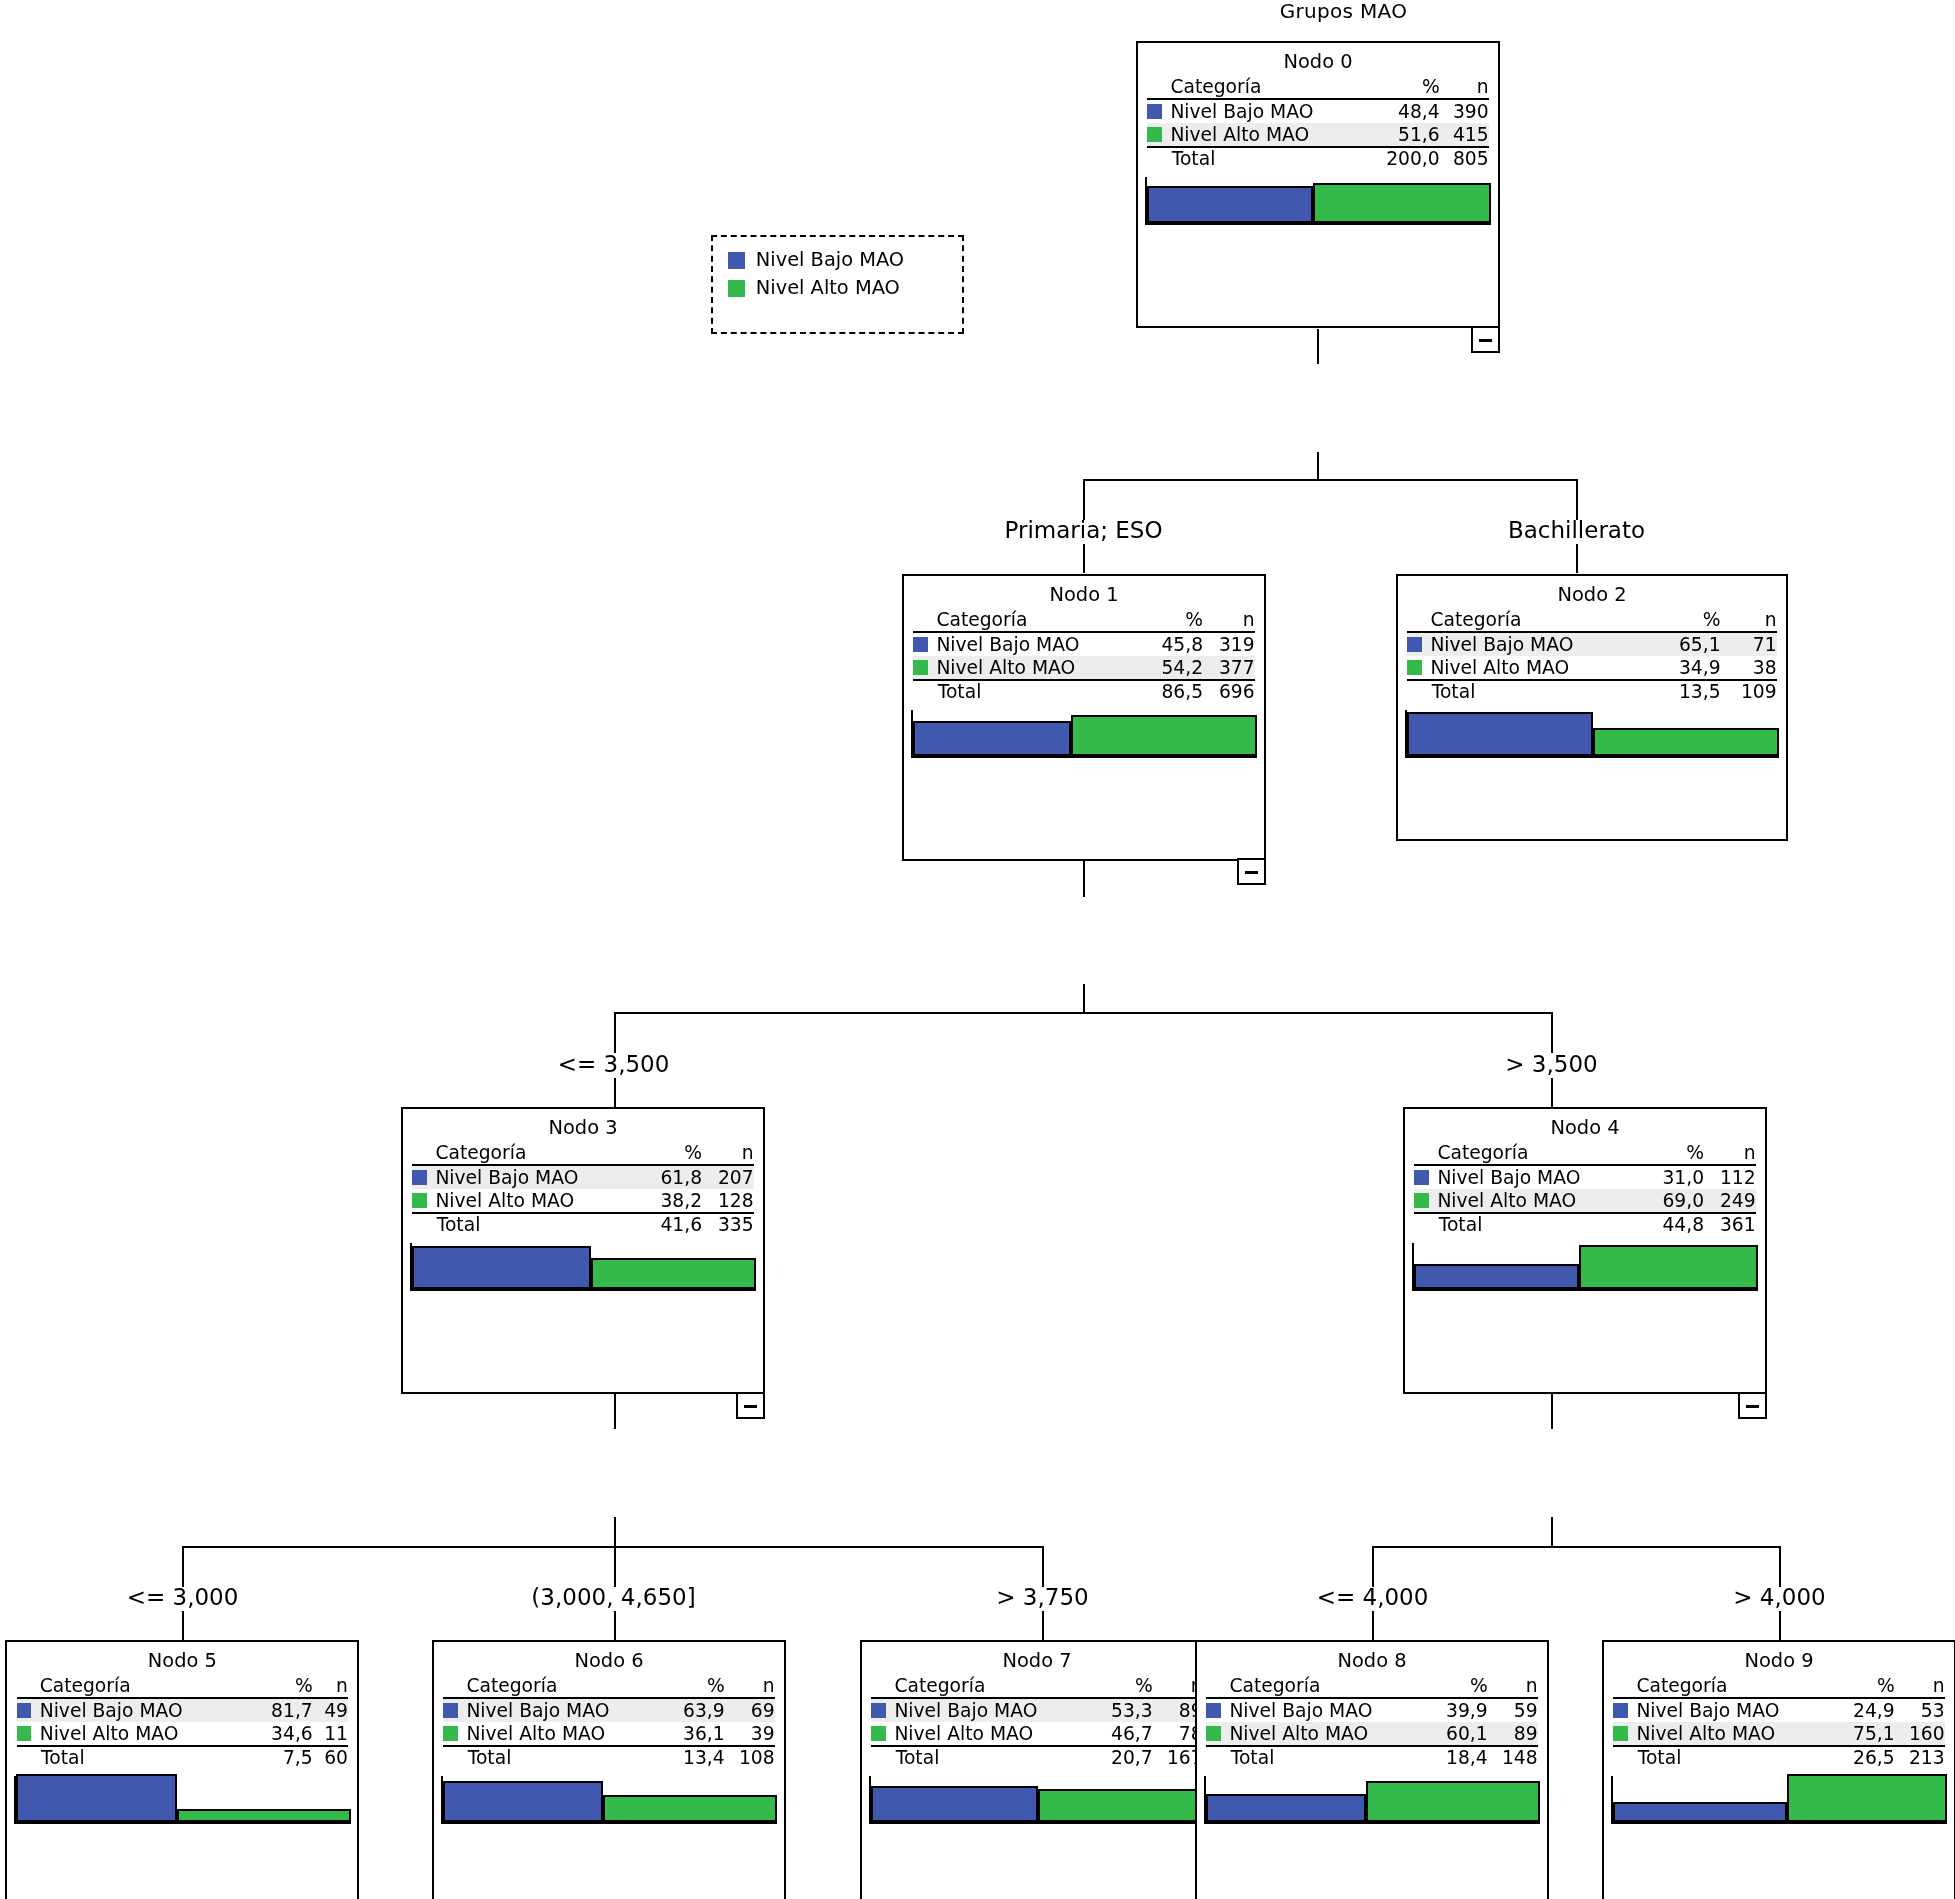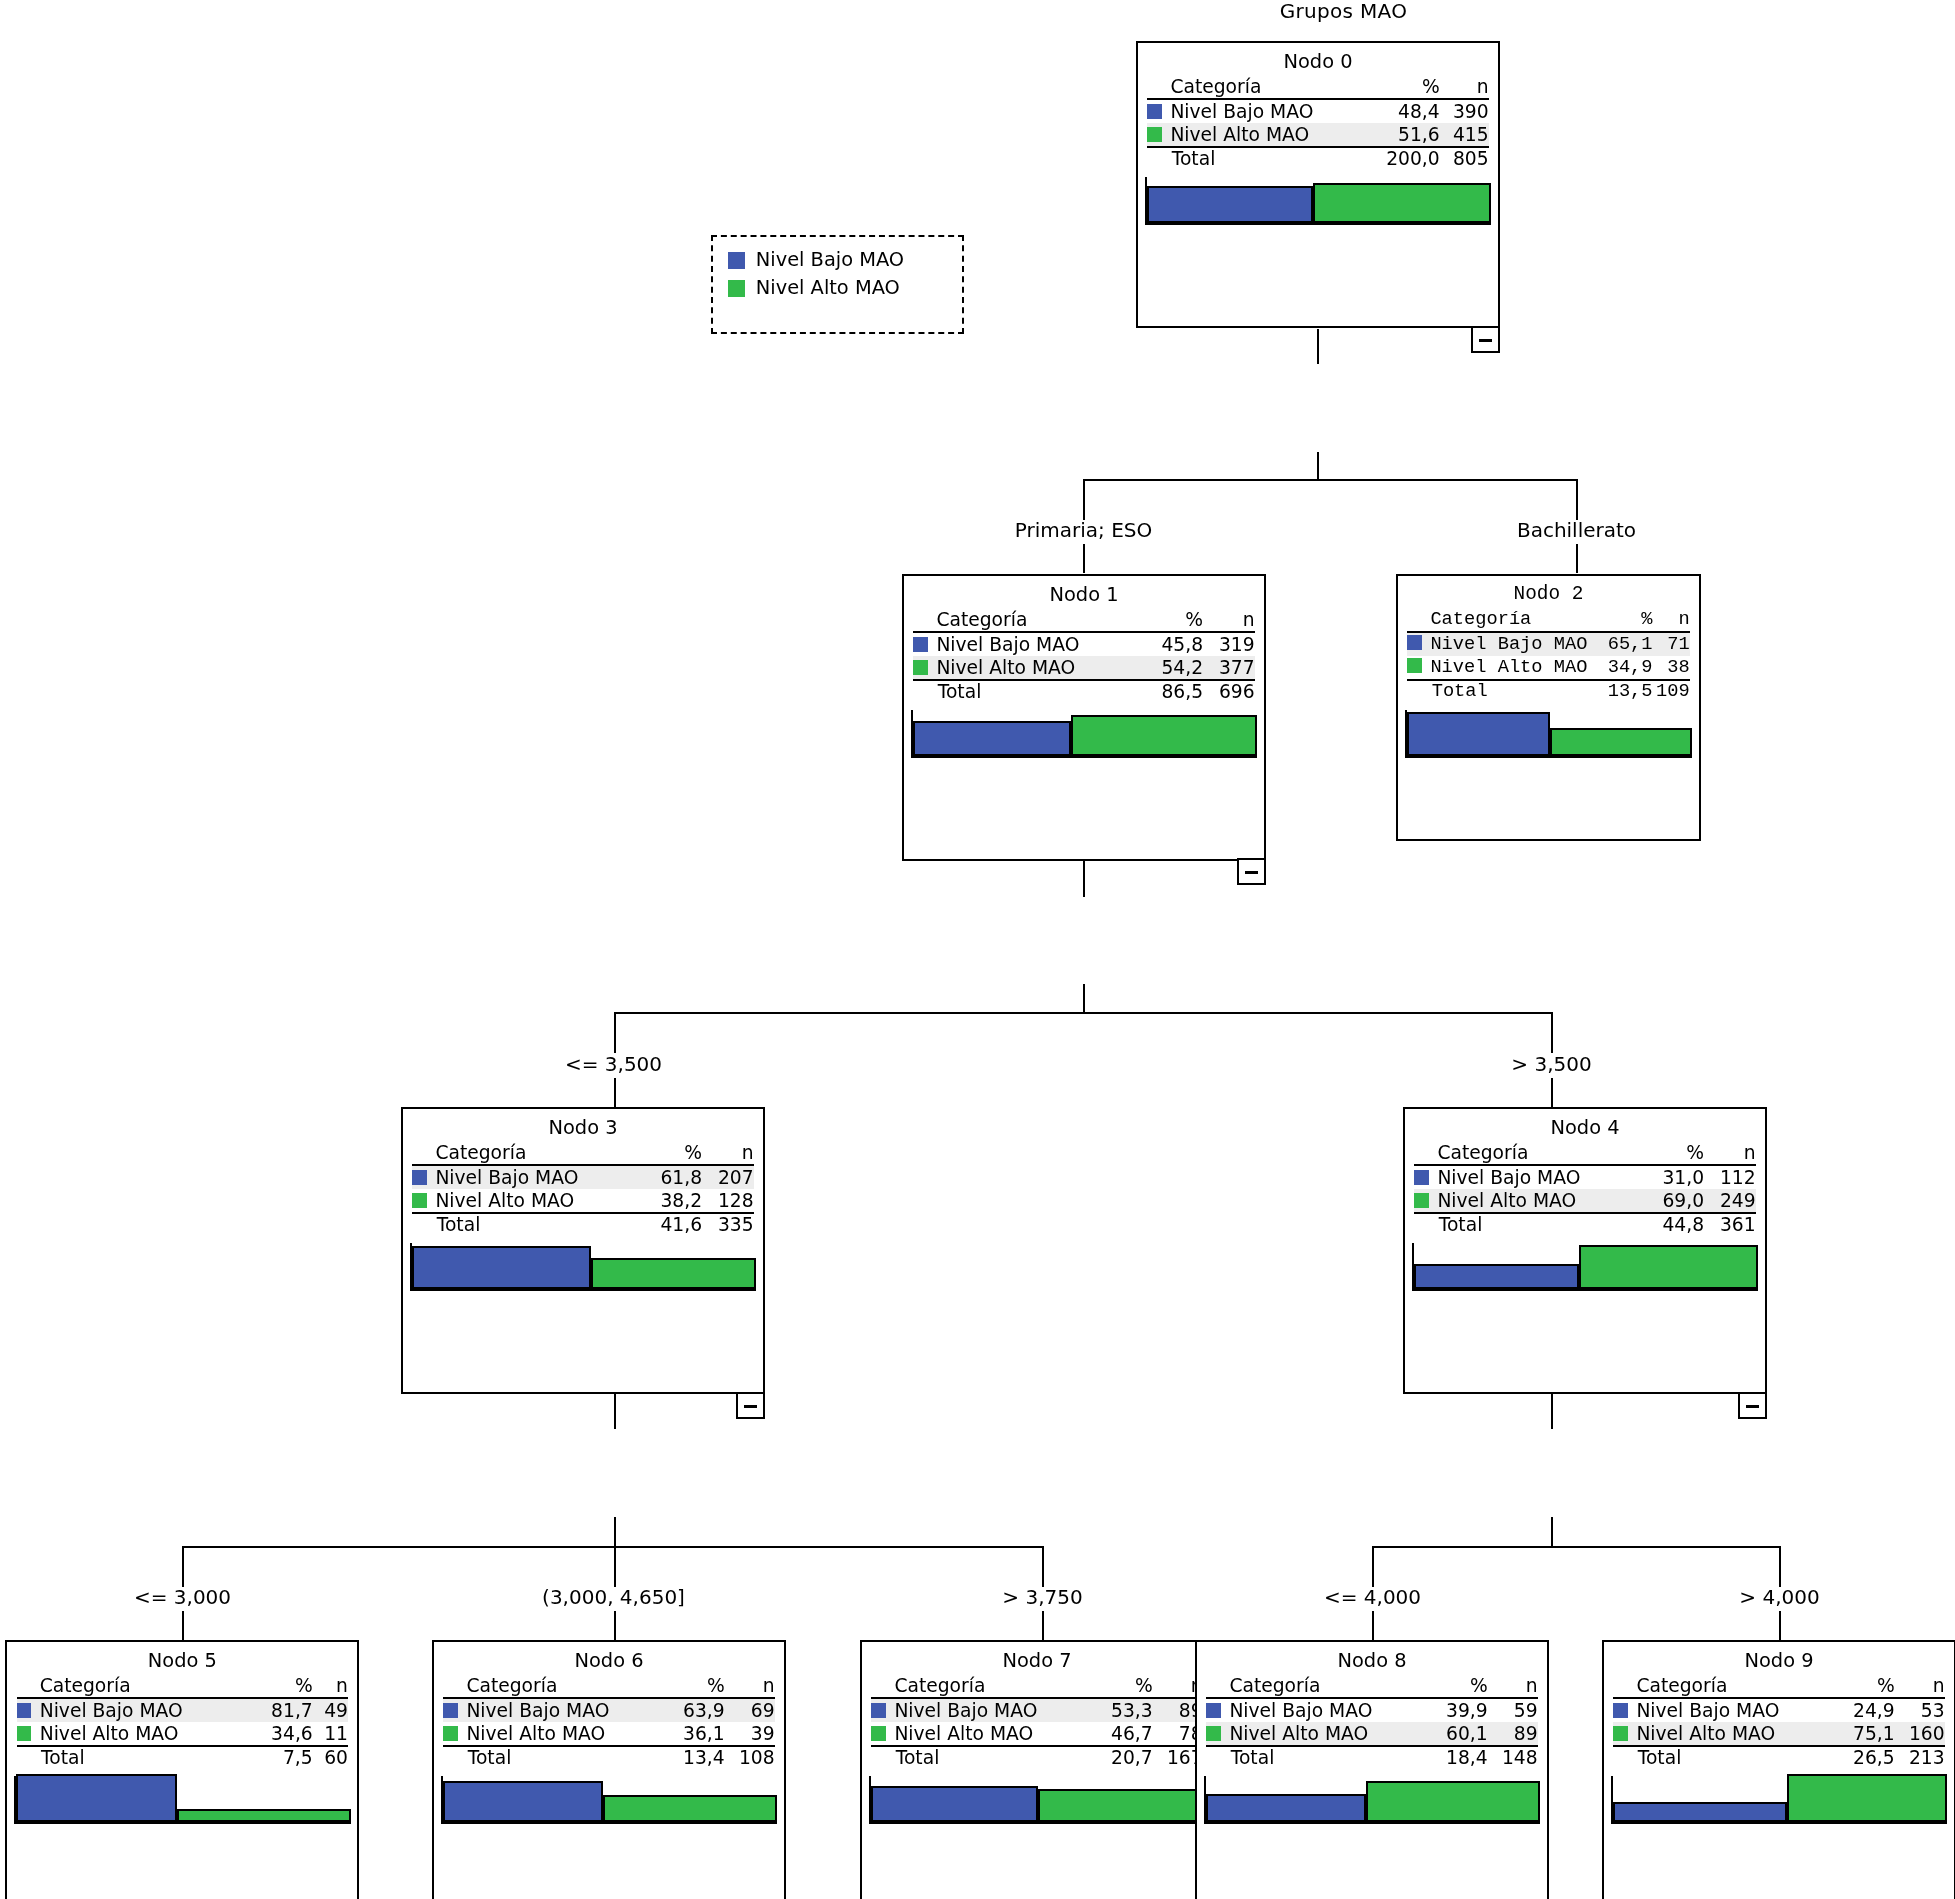--- a/index.html
+++ b/index.html
@@ -137,21 +137,21 @@
   .split-label{
     position:absolute;
     text-align:center;
     font-size:18.7px;
     line-height:25.4px;
     white-space:pre-line;
   }
   .branch-label{
     position:absolute;
     text-align:center;
-    font-size:20px;
+    font-size:23px;
     line-height:21.4px;
     white-space:nowrap;
   }
 </style>
 </head>
 <body>
 
 <div id="canvas">
 
   <div class="tree-title" style="left:1230px;top:0px;width:227px;">Grupos MAO</div>
@@ -252,21 +252,21 @@
       </tbody>
         </table>
     </div>
     <div class="node-chart">
       <div class="bar blue" style="background:#4059AE;left:0;width:45.8%;height:35px;"></div>
       <div class="bar green" style="background:#33BA4A;left:45.8%;width:54.2%;height:41px;"></div>
     </div>
   </div>
   <div class="collapse-btn" style="left:1237px;top:858px;"></div>
 
-  <div class="node" id="box-node2" style="left:1396px;top:574px;width:305px;height:267px;font-family:Liberation Mono, monospace;">
+  <div class="node" id="box-node2" style="left:1396px;top:574px;width:392px;height:267px;">
     <div class="node-inner">
       <div class="node-title">Nodo 2</div>
       <table class="node-table">
         <tbody>
             <tr class="th-row">
           <td class="td-sw"></td>
           <td class="td-cat">Categoría</td>
           <td class="td-pct">%</td>
           <td class="td-n">n</td>
         </tr>

